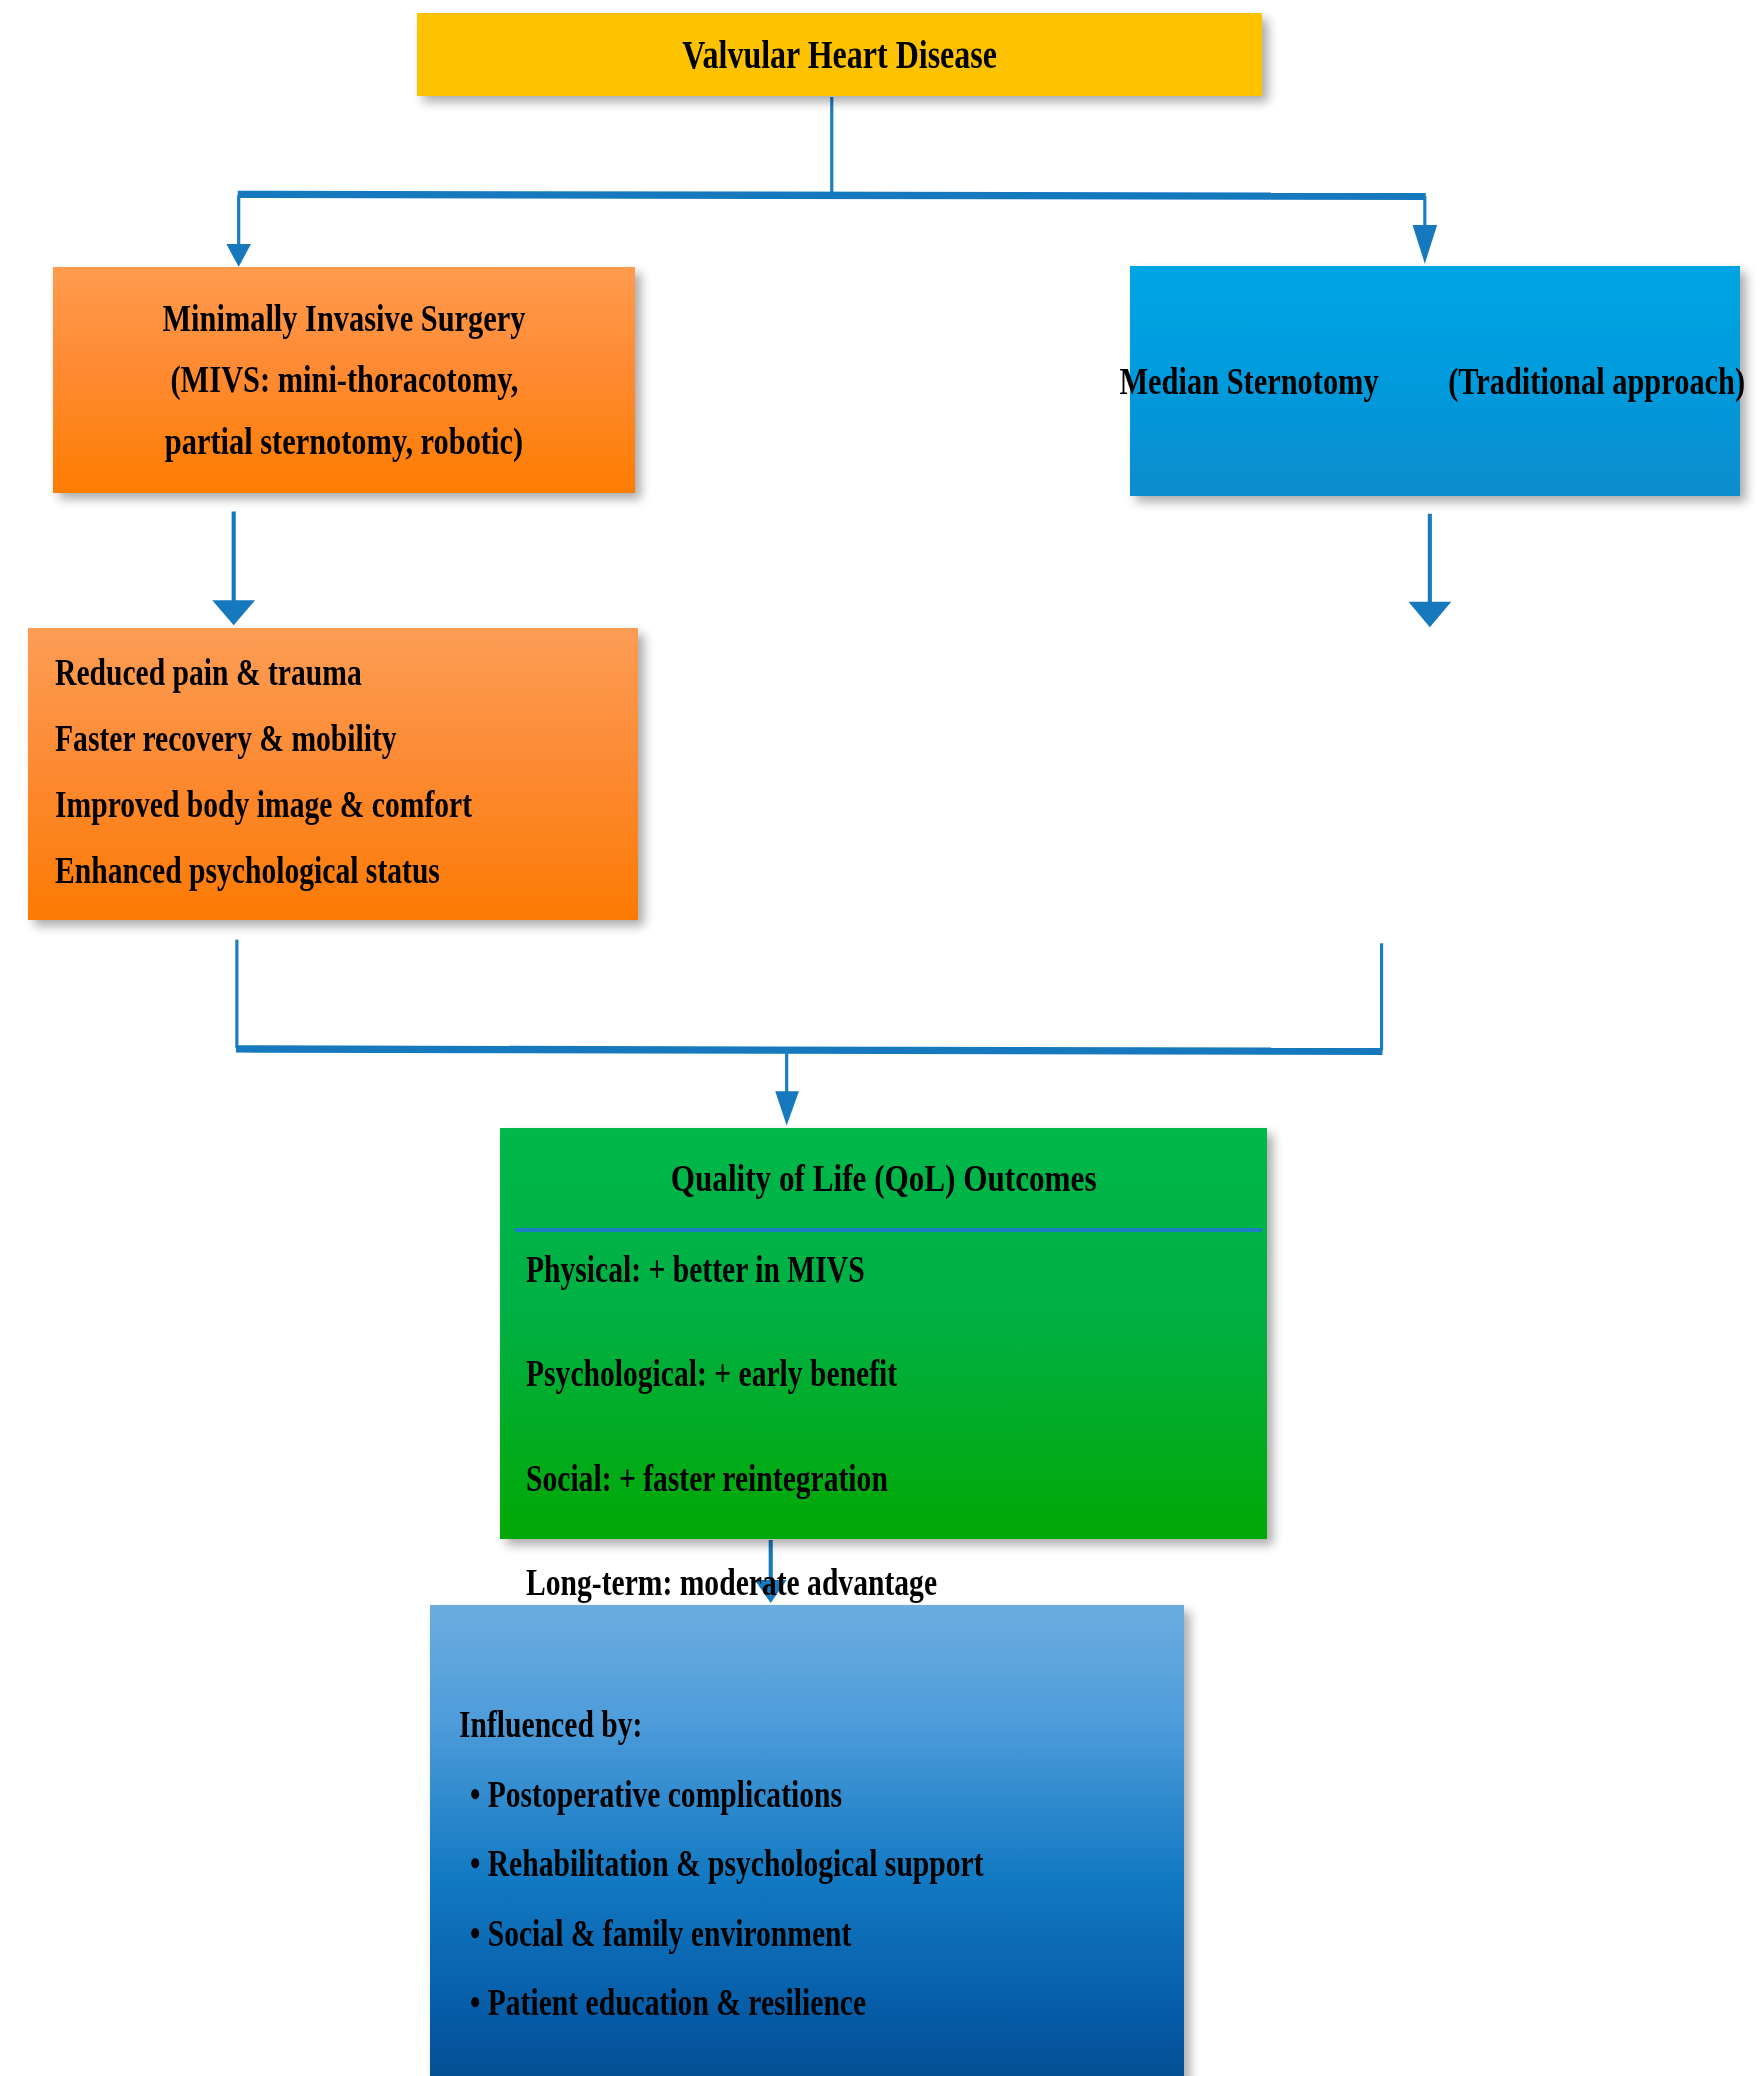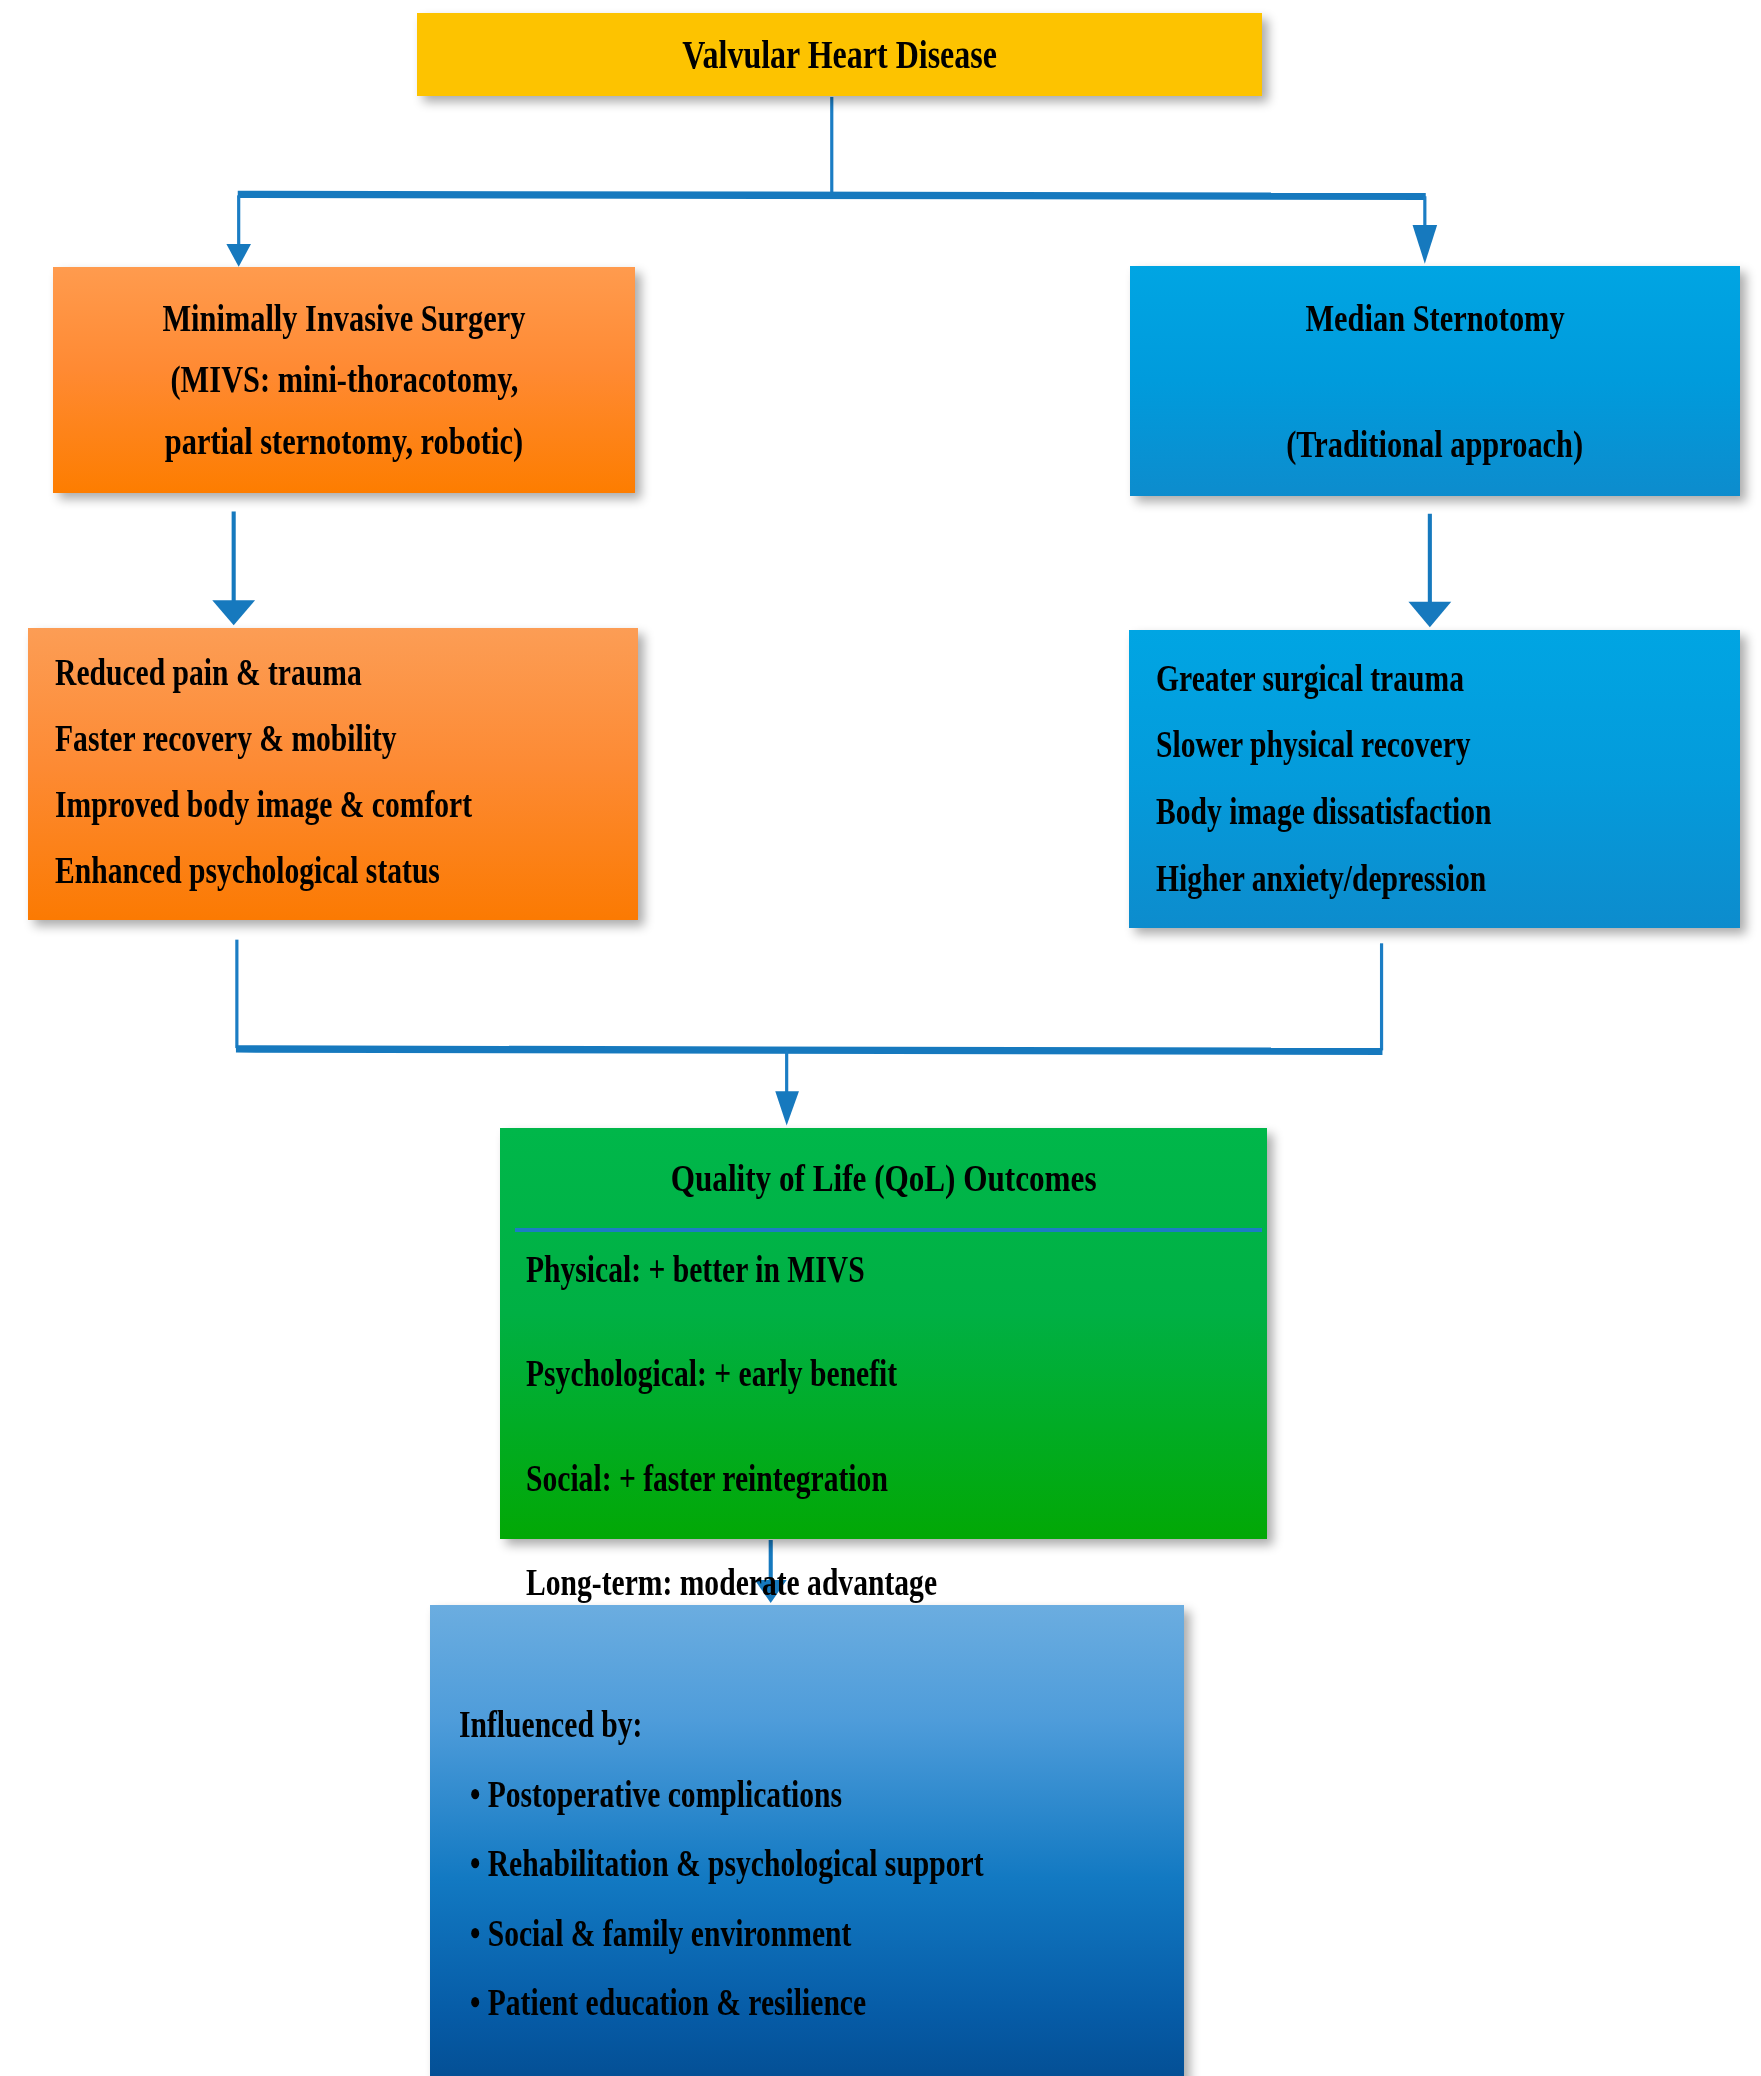--- a/index.html
+++ b/index.html
@@ -74,23 +74,23 @@
   }
 
   
   #node-sternotomy {
     left: 1130px;
     top: 266px;
     width: 610px;
     height: 230px;
     background: linear-gradient(180deg, #00A5E3 0%, #009BDC 50%, #0D8CCD 100%);
     display: flex;
-    flex-direction: column;
-    align-items: center;
-    justify-content: space-between;
+    flex-direction: row;
+    align-items: center;
+    justify-content: center;
     padding: 13.7px 18px;
   }
   #node-sternotomy .line {
     font-size: 38px;
     line-height: 2.0;
   }
 
   
   #node-mivs-benefits {
     left: 28px;
@@ -250,26 +250,20 @@
     <span class="line">(Traditional approach)</span>
   </div>
 
   <div class="node" id="node-mivs-benefits">
     <span class="line">Reduced pain &amp; trauma</span>
     <span class="line">Faster recovery &amp; mobility</span>
     <span class="line">Improved body image &amp; comfort</span>
     <span class="line">Enhanced psychological status</span>
   </div>
 
-  <div class="node" id="node-sternotomy-drawbacks">
-    <span class="line">Greater surgical trauma</span>
-    <span class="line">Slower physical recovery</span>
-    <span class="line">Body image dissatisfaction</span>
-    <span class="line">Higher anxiety/depression</span>
-  </div>
 
   <div class="node" id="node-qol">
     <div class="qol-head">
       <span class="line">Quality of Life (QoL) Outcomes</span>
     </div>
     <div class="qol-divider"></div>
     <div class="qol-body">
       <span class="line">Physical: + better in MIVS</span>
       <span class="line">Psychological: + early benefit</span>
       <span class="line">Social: + faster reintegration</span>

